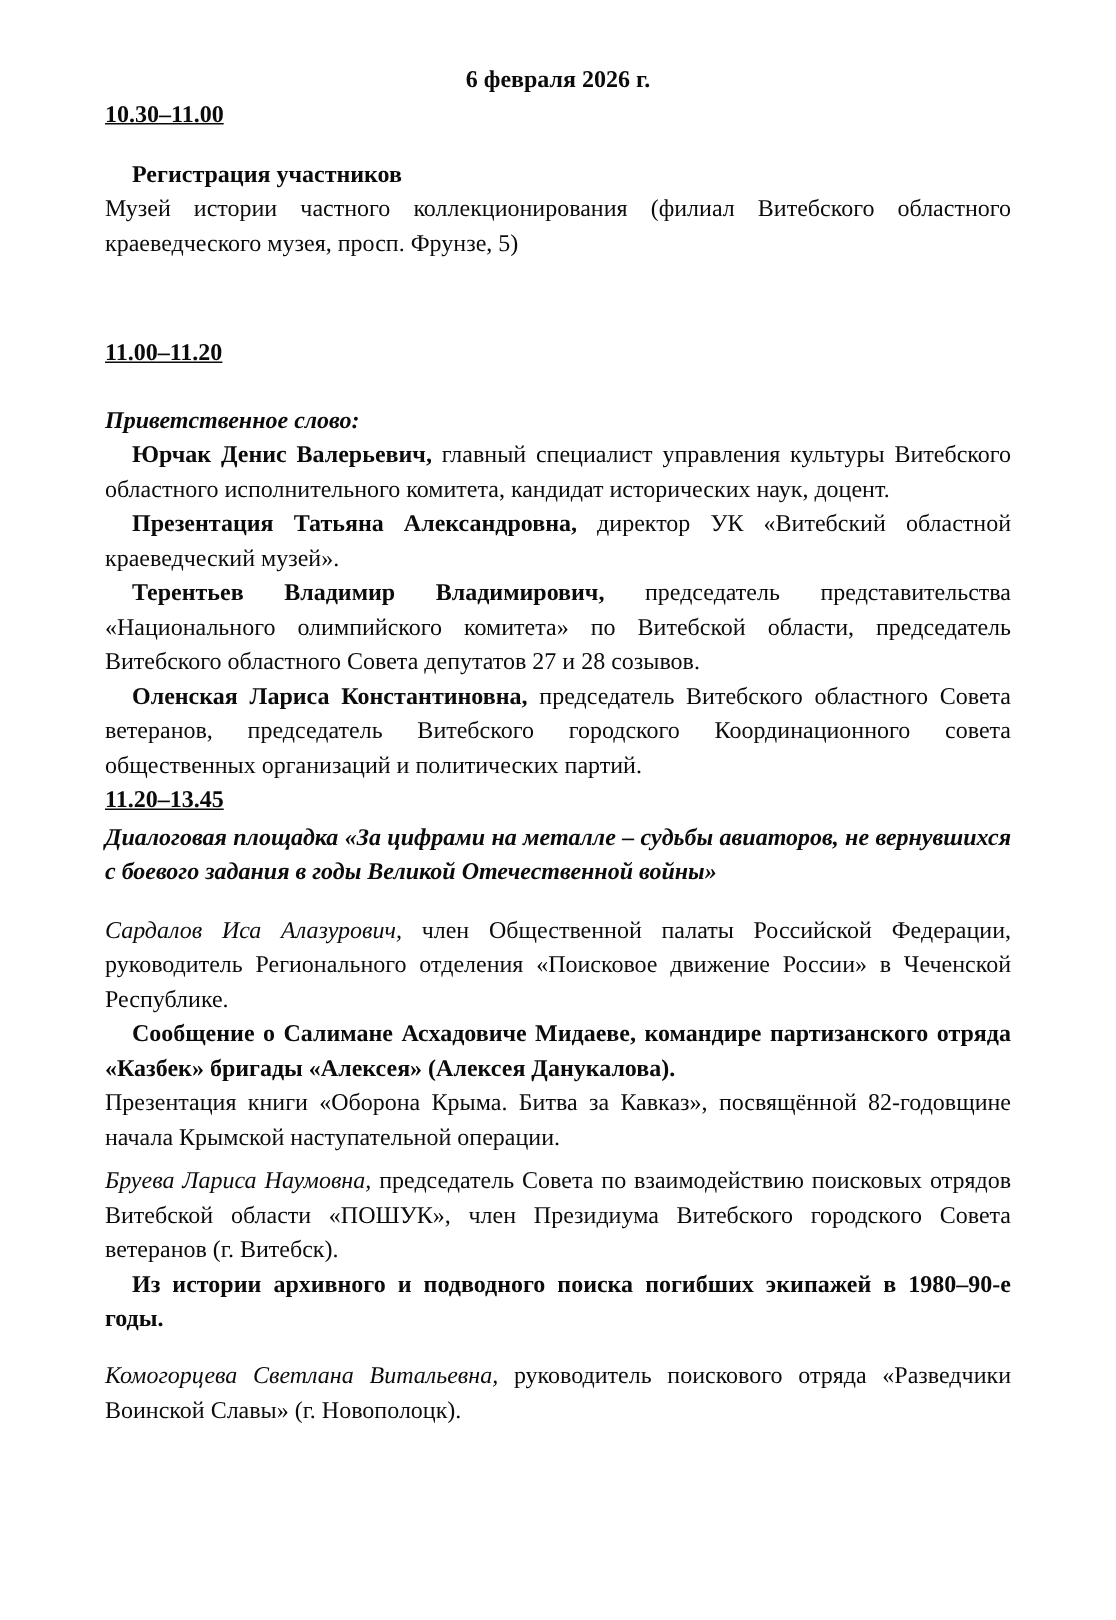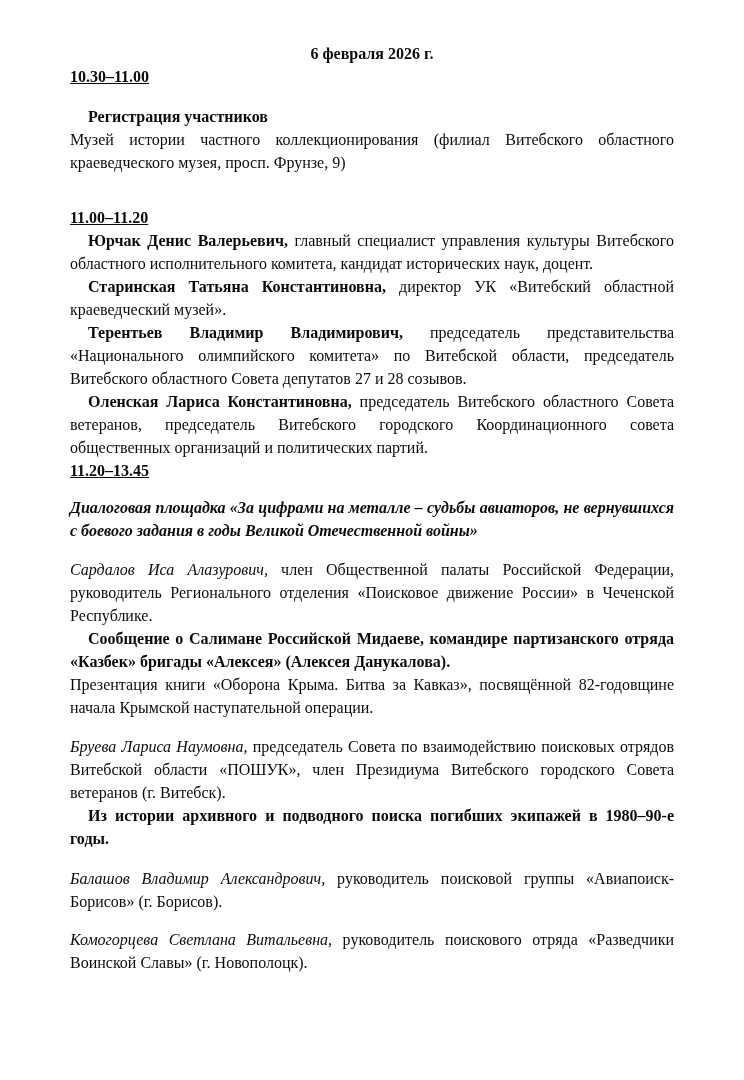--- a/index.html
+++ b/index.html
@@ -43,29 +43,29 @@
   .run.bold-italic { font-weight: bold; font-style: italic; }
 </style>
 </head>
 <body>
 
 <div class="page">
   <p class="date-line">6 февраля 2026 г.</p>
   <div id="doc-body">
       <div class="time-heading"><span class="time-text">10.30–11.00</span></div>
       <p class="para" style="margin-top: 17px;"><span class="run bold">Регистрация участников</span></p>
-      <p class="para"><span class="run regular">Музей истории частного коллекционирования (филиал Витебского областного краеведческого музея, просп. Фрунзе, 9)</span></p>
-      <div class="time-heading" style="margin-top: 32px; font-family: Liberation Serif, serif;"><span class="time-text">11.00–11.20</span></div>
+      <p class="para"><span class="run regular">Музей истории частного коллекционирования (филиал Витебского областного краеведческого музея, просп. Фрунзе, 5)</span></p>
+      <div class="time-heading" style="margin-top: 50px; font-family: Liberation Serif, serif;"><span class="time-text">11.00–11.20</span></div>
+      <p class="para" style="margin-top: 22px;"><span class="run bold-italic">Приветственное слово:</span></p>
       <p class="para"><span class="run bold">Юрчак Денис Валерьевич, </span><span class="run regular">главный специалист управления культуры Витебского областного исполнительного комитета, кандидат исторических наук, доцент.</span></p>
-      <p class="para"><span class="run bold">Старинская Татьяна Константиновна, </span><span class="run regular">директор УК «Витебский областной краеведческий музей».</span></p>
+      <p class="para"><span class="run bold">Презентация Татьяна Александровна, </span><span class="run regular">директор УК «Витебский областной краеведческий музей».</span></p>
       <p class="para"><span class="run bold">Терентьев Владимир Владимирович, </span><span class="run regular">председатель представительства «Национального олимпийского комитета» по Витебской области, председатель Витебского областного Совета депутатов 27 и 28 созывов.</span></p>
       <p class="para"><span class="run bold">Оленская Лариса Константиновна, </span><span class="run regular">председатель Витебского областного Совета ветеранов, председатель Витебского городского Координационного совета общественных организаций и политических партий.</span></p>
       <div class="time-heading"><span class="time-text">11.20–13.45</span></div>
-      <p class="para" style="margin-top: 14px;"><span class="run bold-italic">Диалоговая площадка «За цифрами на металле – судьбы авиаторов, не вернувшихся с боевого задания в годы Великой Отечественной войны»</span></p>
+      <p class="para" style="margin-top: 2px;"><span class="run bold-italic">Диалоговая площадка «За цифрами на металле – судьбы авиаторов, не вернувшихся с боевого задания в годы Великой Отечественной войны»</span></p>
       <p class="para" style="margin-top: 16px;"><span class="run italic">Сардалов Иса Алазурович, </span><span class="run regular">член Общественной палаты Российской Федерации, руководитель Регионального отделения «Поисковое движение России» в Чеченской Республике.</span></p>
-      <p class="para"><span class="run bold">Сообщение о Салимане Российской Мидаеве, командире партизанского отряда «Казбек» бригады «Алексея» (Алексея Данукалова).</span></p>
+      <p class="para"><span class="run bold">Сообщение о Салимане Асхадовиче Мидаеве, командире партизанского отряда «Казбек» бригады «Алексея» (Алексея Данукалова).</span></p>
       <p class="para"><span class="run regular">Презентация книги «Оборона Крыма. Битва за Кавказ», посвящённой 82-годовщине начала Крымской наступательной операции.</span></p>
-      <p class="para" style="margin-top: 16px;"><span class="run italic">Бруева Лариса Наумовна, </span><span class="run regular">председатель Совета по взаимодействию поисковых отрядов Витебской области «ПОШУК», член Президиума Витебского городского Совета ветеранов (г. Витебск).</span></p>
+      <p class="para" style="margin-top: 6px;"><span class="run italic">Бруева Лариса Наумовна, </span><span class="run regular">председатель Совета по взаимодействию поисковых отрядов Витебской области «ПОШУК», член Президиума Витебского городского Совета ветеранов (г. Витебск).</span></p>
       <p class="para"><span class="run bold">Из истории архивного и подводного поиска погибших экипажей в 1980–90-е годы.</span></p>
-      <p class="para" style="margin-top: 17px;"><span class="run italic">Балашов Владимир Александрович, </span><span class="run regular">руководитель поисковой группы «Авиапоиск-Борисов» (г. Борисов).</span></p>
       <p class="para" style="margin-top: 15px;"><span class="run italic">Комогорцева Светлана Витальевна, </span><span class="run regular">руководитель поискового отряда «Разведчики Воинской Славы» (г. Новополоцк).</span></p>
     </div>
 </div>
 
 </body></html>

